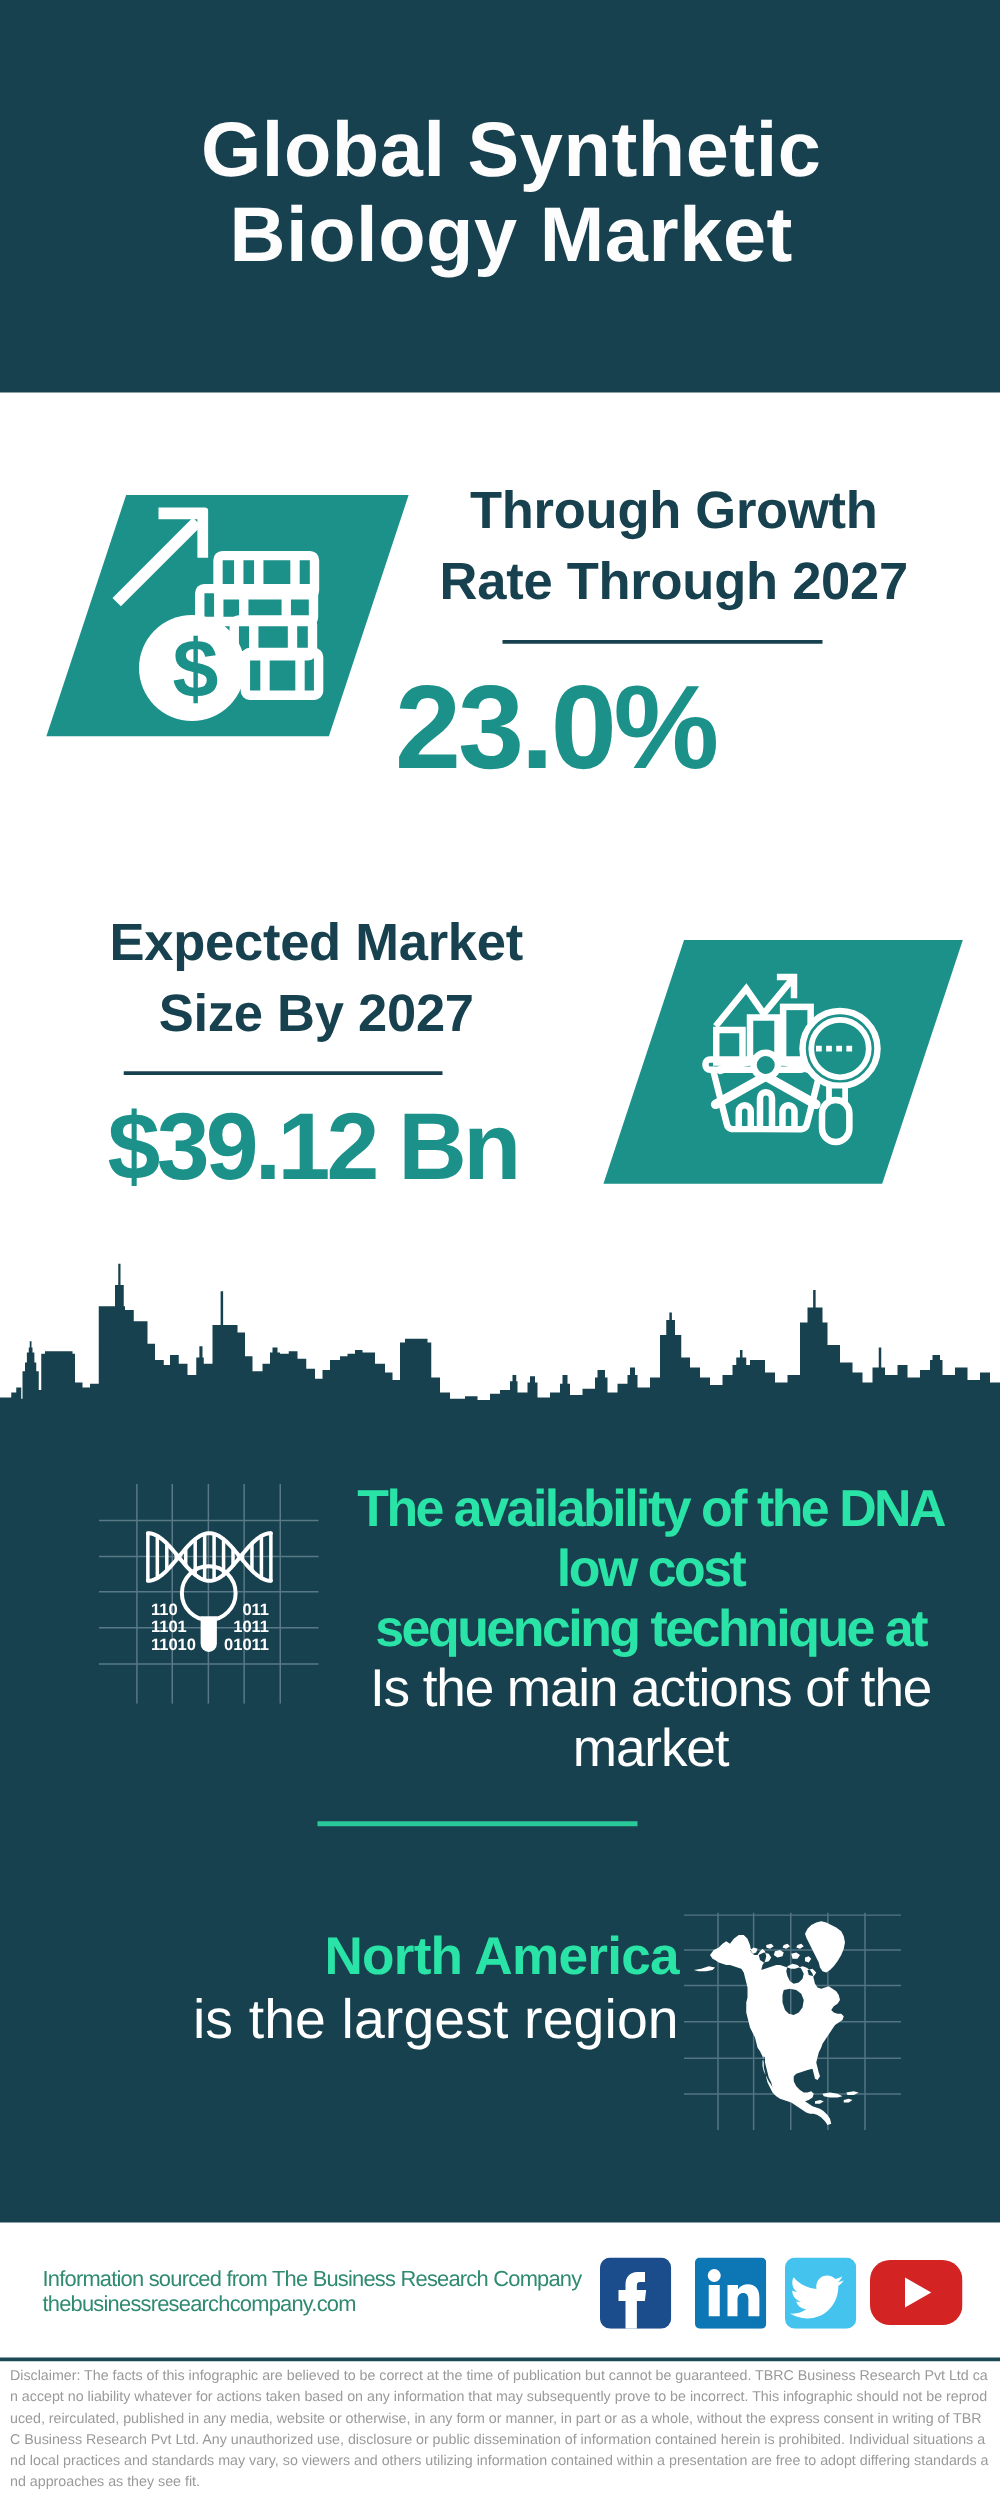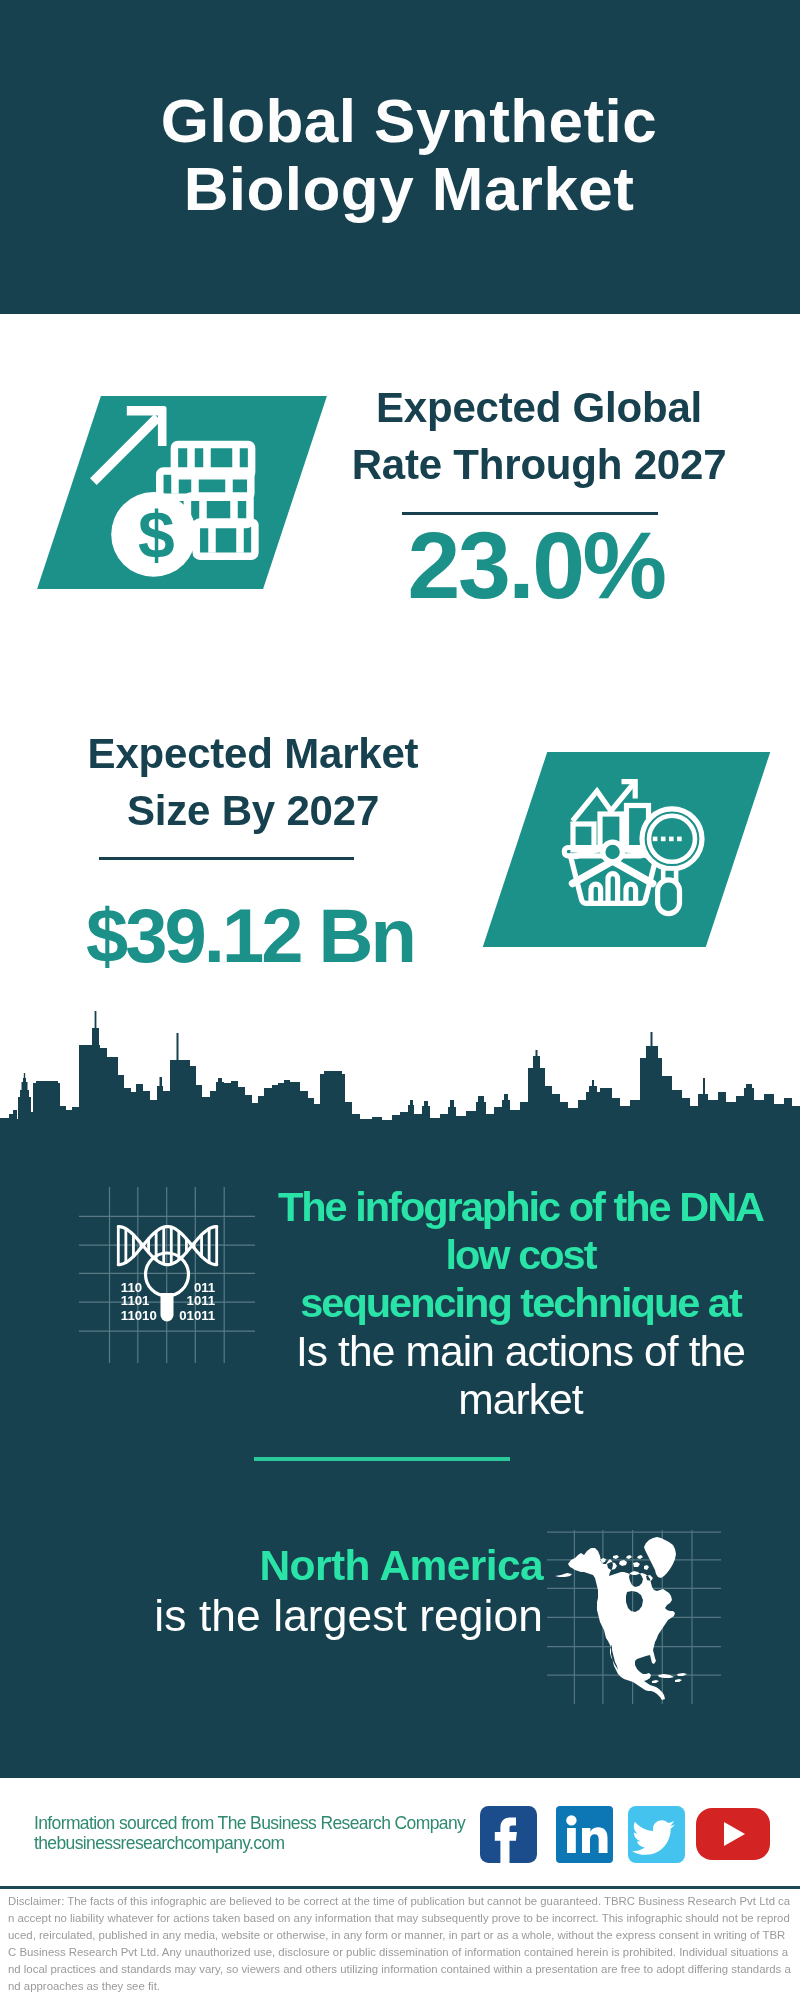--- a/index.html
+++ b/index.html
@@ -18,25 +18,25 @@
   .stat-label { color:#17414f; font-weight:bold; font-size:42px; line-height:57px; letter-spacing:-0.2px; white-space:nowrap; }
   .stat-rule { background:#17414f; height:3px; }
   .stat-value { color:#1b918a; font-weight:bold; white-space:nowrap; display:inline-block; }
   #s1-val .stat-value { font-size:95px; letter-spacing:-2.5px; }
   #s2-val .stat-value { font-size:76px; letter-spacing:-3px; }
 
   
   #s1-icon { left:69px; top:396px; width:226px; height:193px; }
   #s1-text { position:absolute; left:319px; top:379px; width:440px; text-align:center; }
   #s1-rule { position:absolute; left:402px; top:512px; width:256px; }
-  #s1-val  { position:absolute; left:316px; top:511px; width:440px; text-align:center; }
+  #s1-val  { position:absolute; left:316px; top:528px; width:440px; }
   
   #s2-text { position:absolute; left:33px; top:725px; width:440px; text-align:center; }
   #s2-rule { position:absolute; left:99px; top:857px; width:255px; }
-  #s2-val  { position:absolute; left:30px; top:874px; width:440px; text-align:center;margin-top:18px; }
+  #s2-val  { position:absolute; left:30px; top:874px; width:440px; text-align:center; }
   #s2-icon { left:515px; top:752px; width:223px; height:195px; }
 
   
   .skyline { position:absolute; left:0; top:1004px; width:800px; height:120px; display:block; }
   .darkband { position:absolute; left:0; top:1122px; width:800px; height:656px; background:#17414f; }
 
   
   #dna-icon { position:absolute; left:79px; top:1187px; width:176px; height:176px; }
   #driver-text { position:absolute; left:263px; top:1183px; width:515px; text-align:center;
     color:#ffffff; font-size:42.5px; line-height:48.2px; letter-spacing:-0.9px; }
@@ -82,21 +82,21 @@
     <path d="M154 52 V76 M170 52 V76 M199 52 V76"></path>
     <path d="M138 78.4 V97.7 M158 78.4 V97.7 M192 78.4 V97.7"></path>
     <path d="M166 103.5 V125 M197 103.5 V125"></path>
     <path d="M175 129.5 V156.7 M203 129.5 V156.7"></path>
   </g>
   <circle cx="116.6" cy="138.4" r="42.4" fill="#ffffff"></circle>
   <text x="119.3" y="161.5" text-anchor="middle" font-family="Liberation Sans, sans-serif" font-weight="bold" font-size="66" fill="#1b918a">$</text>
 </svg></div>
   </div>
   <div id="s1-text">
-    <div class="stat-label">Expected Global</div>
+    <div class="stat-label">Through Growth</div>
     <div class="stat-label">Rate Through 2027</div>
   </div>
   <div class="stat-rule" id="s1-rule"></div>
   <div id="s1-val">
     <span class="stat-value">23.0%</span>
   </div>
 
   <div id="s2-text">
     <div class="stat-label">Expected Market</div>
     <div class="stat-label">Size By 2027</div>
@@ -164,21 +164,21 @@
   <g fill="#ffffff" font-family="Liberation Sans, sans-serif" font-weight="bold" font-size="13.2">
     <text x="41.8" y="105">110</text>
     <text x="41.8" y="118.4">1101</text>
     <text x="41.8" y="132.8">11010</text>
     <text x="136.2" y="105" text-anchor="end">011</text>
     <text x="136.2" y="118.4" text-anchor="end">1011</text>
     <text x="136.2" y="132.8" text-anchor="end">01011</text>
   </g>
 </svg></div>
   <div id="driver-text">
-    <span class="ln hl">The infographic of the DNA</span>
+    <span class="ln hl">The availability of the DNA</span>
     <span class="ln hl">low cost</span>
     <span class="ln hl">sequencing technique at</span>
     <span class="ln">Is the main actions of the</span>
     <span class="ln">market</span>
   </div>
   <div id="driver-rule"></div>
 
   <div id="na-map"><svg viewBox="0 0 174 174" width="174" height="174">
   <g stroke="#8fa8b2" stroke-width="1.2" opacity="0.5">
     <path d="M27.4 0 V174 M55.9 0 V174 M85.6 0 V174 M115.3 0 V174 M145 0 V174"></path>

